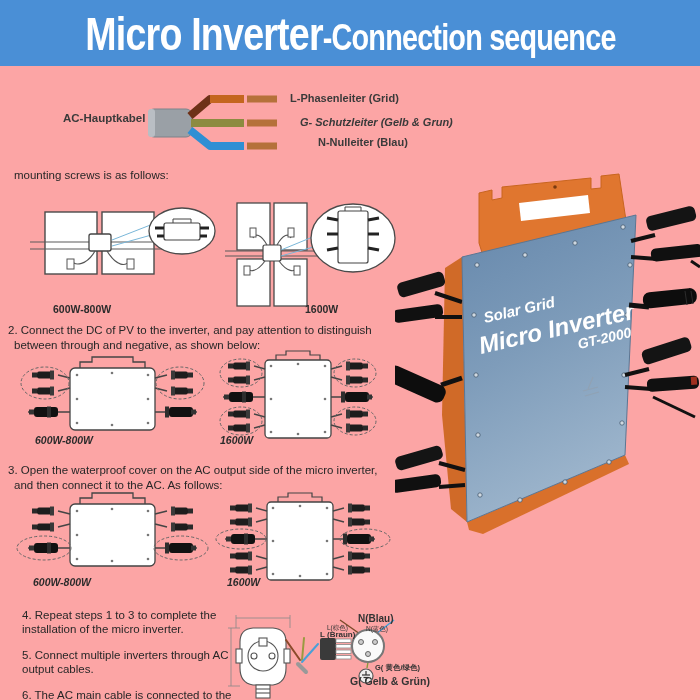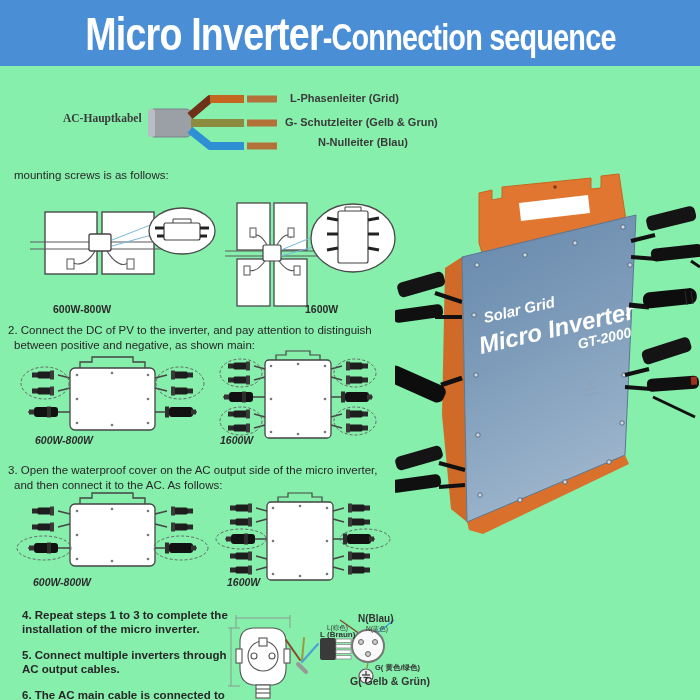--- a/index.html
+++ b/index.html
@@ -1,67 +1,67 @@
 <!DOCTYPE html>
 <html><head>
 <meta charset="utf-8">
 <style>
   html,body{margin:0;padding:0;background:#fff;}
-  #page{position:relative;width:700px;height:700px;background:#86efac;overflow:hidden;
+  #page{position:relative;width:700px;height:700px;background:#fca5a5;overflow:hidden;
         font-family:"Liberation Sans", sans-serif;color:#222;}
   .abs{position:absolute;}
   
   #banner{left:0;top:0;width:700px;height:66px;background:#4a8fd6;display:flex;
           align-items:center;justify-content:center;}
   #banner-inner{display:flex;align-items:baseline;transform:scaleX(0.8);white-space:nowrap;}
   #banner-main{font-size:47px;font-weight:bold;color:#fff;letter-spacing:-1px;}
   #banner-sub{font-size:36px;font-weight:bold;color:#fff;letter-spacing:-1px;}
   
   .legend-line{font-size:11px;font-weight:bold;color:#3a3a3a;white-space:nowrap;}
   .cable-label{font-size:11.5px;font-weight:bold;color:#3a3a3a;}
   
   .step-text{font-size:11.5px;color:#272727;line-height:1.3;white-space:nowrap;}
   .step-text .l2{padding-left:6px;}
-  .step-para{font-size:11.5px;color:#272727;line-height:1.25;margin:0 0 11px 0;font-weight:bold;}
+  .step-para{font-size:11.5px;color:#272727;line-height:1.25;margin:0 0 11px 0;}
   
   .plug-lab{position:absolute;color:#333;white-space:nowrap;}
   svg text.dlabel{font-family:"Liberation Sans",sans-serif;font-weight:bold;font-size:10.5px;fill:#2b2b2b;}
 </style>
 </head>
 <body>
 
 <div id="page">
 
   <div id="banner" class="abs">
     <div id="banner-inner">
       <span id="banner-main">Micro Inverter</span>
       <span id="banner-sub">-Connection sequence</span>
     </div>
   </div>
 
-  <div class="abs cable-label" style="left:63px;top:112px;font-family:Liberation Serif, serif;">AC-Hauptkabel</div>
+  <div class="abs cable-label" style="left:63px;top:112px;">AC-Hauptkabel</div>
 
   <svg class="abs" style="left:148px;top:84px;" width="135" height="82" viewBox="0 0 135 82">
 
     <rect x="0" y="25" width="44" height="28" rx="6" fill="#9aa0a6" stroke="#7d838a" stroke-width="1"></rect>
     <rect x="0" y="25" width="7" height="28" rx="3" fill="#b9bec4"></rect>
 
     <path d="M42,32 L62,15 L96,15" fill="none" stroke="#6e3118" stroke-width="8" stroke-linejoin="round"></path>
     <rect x="62" y="11" width="34" height="8" fill="#c4661f"></rect>
     <rect x="99" y="11.5" width="30" height="7" fill="#b5713a"></rect>
 
     <path d="M43,39 L96,39" fill="none" stroke="#8d8b40" stroke-width="8"></path>
     <rect x="99" y="35.5" width="30" height="7" fill="#b5713a"></rect>
 
     <path d="M42,46 L62,62 L96,62" fill="none" stroke="#2f8fd4" stroke-width="8" stroke-linejoin="round"></path>
     <rect x="99" y="58.5" width="30" height="7" fill="#b5713a"></rect>
   </svg>
 
   <div class="abs legend-line" style="left:290px;top:92px;">L-Phasenleiter (Grid)</div>
-  <div class="abs legend-line" style="left:285px;top:116px;">G- Schutzleiter (Gelb &amp; Grun)</div>
+  <div class="abs legend-line" style="left:300px;top:116px;font-style:italic;">G- Schutzleiter (Gelb &amp; Grun)</div>
   <div class="abs legend-line" style="left:290px;top:136px;padding-left:28px;">N-Nulleiter (Blau)</div>
 
   <div class="abs step-text" style="left:8px;top:168px;">
     <div class="l2">mounting screws is as follows:</div>
   </div>
 
   <svg class="abs" style="left:25px;top:198px;" width="372" height="122" viewBox="0 0 372 122">
     <g stroke="#4a4a4a" fill="#ffffff" stroke-width="1.4">
       <rect x="20" y="14" width="52" height="62"></rect>
       <rect x="77" y="14" width="52" height="62"></rect>
@@ -128,21 +128,21 @@
         <line x1="343" y1="22" x2="354" y2="20"></line>
         <line x1="343" y1="36" x2="354" y2="36"></line>
         <line x1="343" y1="50" x2="354" y2="52"></line>
       </g>
     </g>
     <text class="dlabel" x="280" y="115">1600W</text>
   </svg>
 
   <div class="abs step-text" style="left:8px;top:323px;">
     <div>2. Connect the DC of PV to the inverter, and pay attention to distinguish</div>
-    <div class="l2">between positive and negative, as shown main:</div>
+    <div class="l2">between through and negative, as shown below:</div>
   </div>
 
   <svg width="0" height="0" style="position:absolute" aria-hidden="true">
     <defs>
       <g id="mc4L">
         <rect x="-21" y="-3.5" width="16" height="7" rx="2" fill="#1d1d1d"></rect>
         <rect x="-26" y="-2.5" width="5" height="5" fill="#2a2a2a"></rect>
         <rect x="-8" y="-4.5" width="4" height="9" fill="#3a3a3a"></rect>
       </g>
       <g id="mc4R">

